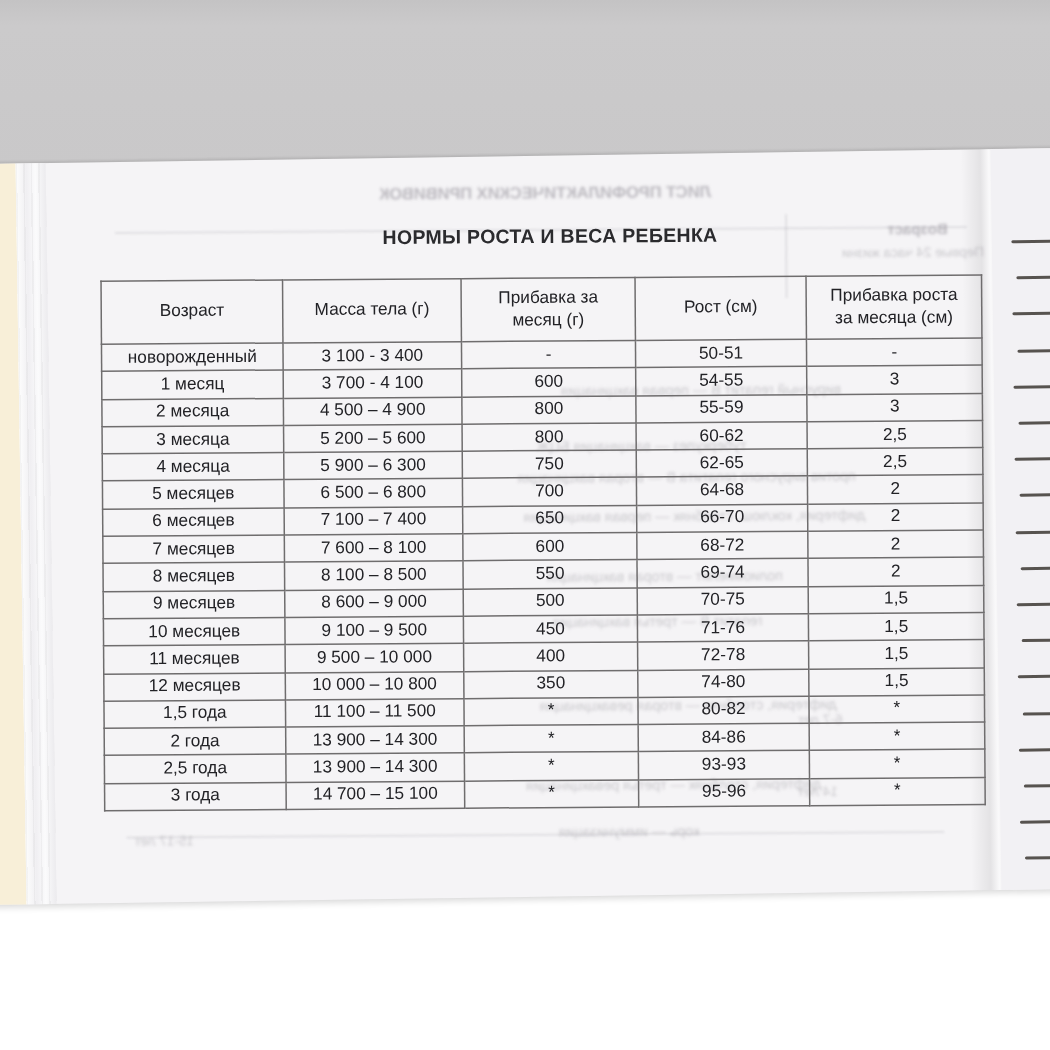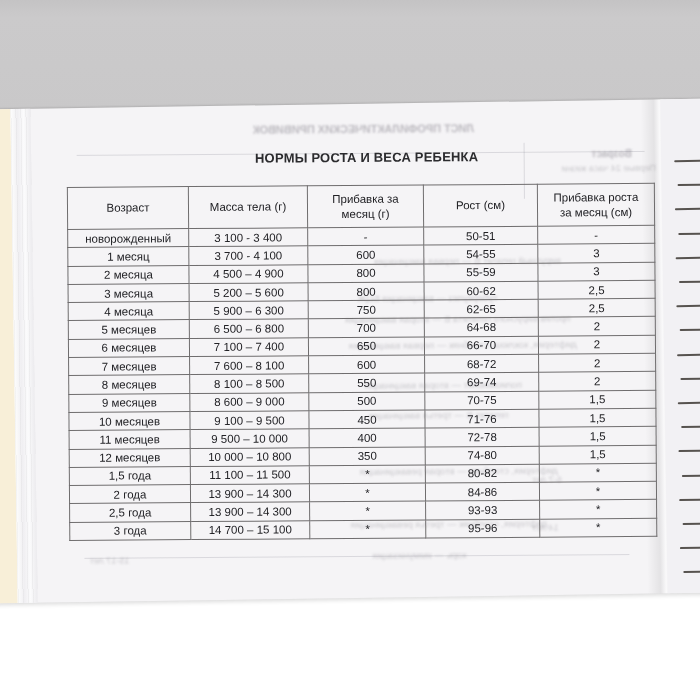--- a/index.html
+++ b/index.html
@@ -132,21 +132,21 @@
             <col style="width:117px">
         </colgroup>
         <thead>
           <tr>
             <th>Возраст</th>
             <th>Масса тела (г)</th>
             <th>Прибавка за
 месяц (г)</th>
             <th>Рост (см)</th>
             <th>Прибавка роста
-за месяц (см)</th>
+за месяца (см)</th>
           </tr>
         </thead>
         <tbody id="tbody">
             <tr>
               <td>новорожденный</td>
               <td>3 100 - 3 400</td>
               <td>-</td>
               <td>50-51</td>
               <td>-</td>
             </tr>

